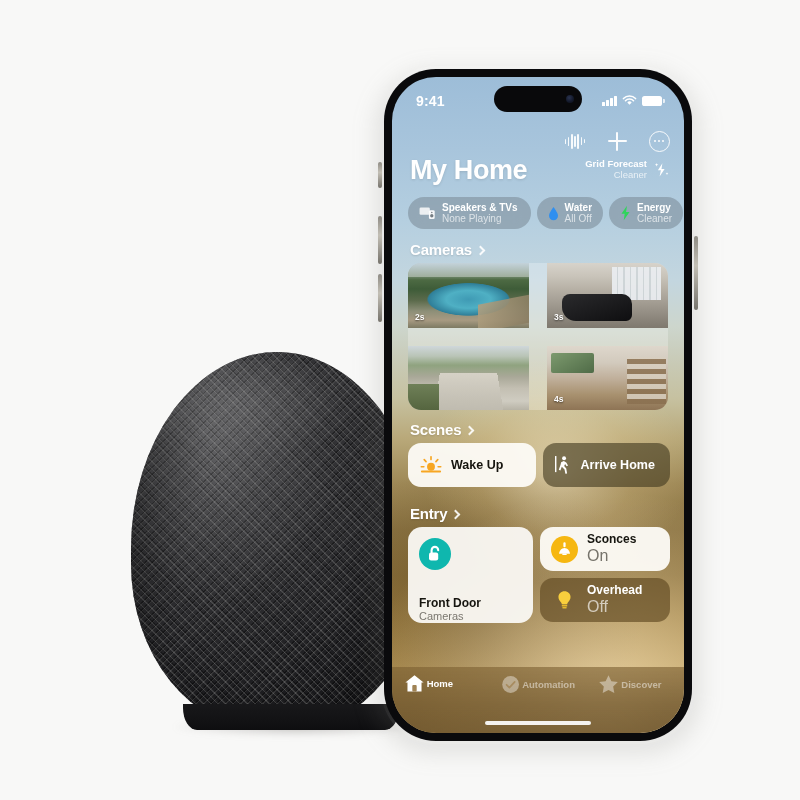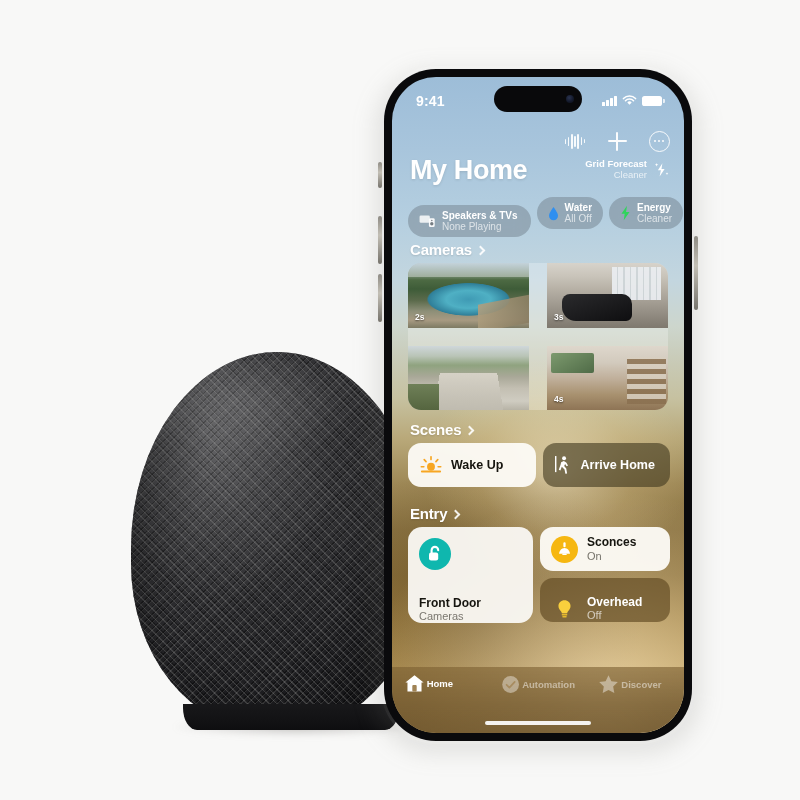--- a/index.html
+++ b/index.html
@@ -209,21 +209,21 @@
     position:absolute; left:16px; right:14px; top:76px;
     display:flex; gap:6px;
   }
   .pill{
     height:32px; border-radius:16px;
     background:rgba(108,122,132,.46);
     backdrop-filter:blur(8px);
     display:flex; align-items:center; gap:6px;
     padding:0 11px;
   }
-  .pill.speakers{ flex:0 0 auto; padding-right:13px;margin-top:8px; }
+  .pill.speakers{ flex:0 0 auto; padding-right:13px; }
   .pill-txt{ line-height:1.12; }
   .pill-t1{ font-size:10px; font-weight:bold; color:#fff; white-space:nowrap; }
   .pill-t2{ font-size:10px; color:rgba(255,255,255,.68); white-space:nowrap; }
 
   
   .sec-head{
     display:flex; align-items:center; gap:5px;
     color:#fff; font-size:15px; font-weight:bold; letter-spacing:-.2px;
     text-shadow:0 1px 2px rgba(0,0,0,.14);
   }
@@ -308,24 +308,24 @@
     position:absolute; left:11px; bottom:13px; font-size:12px; font-weight:bold; color:#16150f;
   }
   .entry-left-sub{
     position:absolute; left:11px; bottom:1px; font-size:11px; color:#7b7870;
   }
   .entry-right{ width:130px; display:flex; flex-direction:column; gap:7px; }
   .acc{
     height:44px; border-radius:13px; display:flex; align-items:center; gap:9px; padding:0 11px;
   }
   .acc-light{ background:rgba(252,250,245,.96); }
-  .acc-dark{ background:rgba(96,73,33,.66);align-items:flex-end; }
+  .acc-dark{ background:rgba(96,73,33,.66); }
   .acc-txt{ line-height:1.18; }
   .acc-t1{ font-size:12px; font-weight:bold; }
-  .acc-t2{ font-size:11px; }
+  .acc-t2{ font-size:16px; }
   .acc-light .acc-t1{ color:#16150f; }
   .acc-light .acc-t2{ color:#76736b; }
   .acc-dark .acc-t1{ color:#fff; }
   .acc-dark .acc-t2{ color:rgba(255,255,255,.66); }
   .bulb-badge{
     width:27px; height:27px; border-radius:50%; background:#f6b711;
     display:flex; align-items:center; justify-content:center; flex:0 0 auto;
   }
   .bulb-badge.plain{ background:transparent; width:27px; }
 

